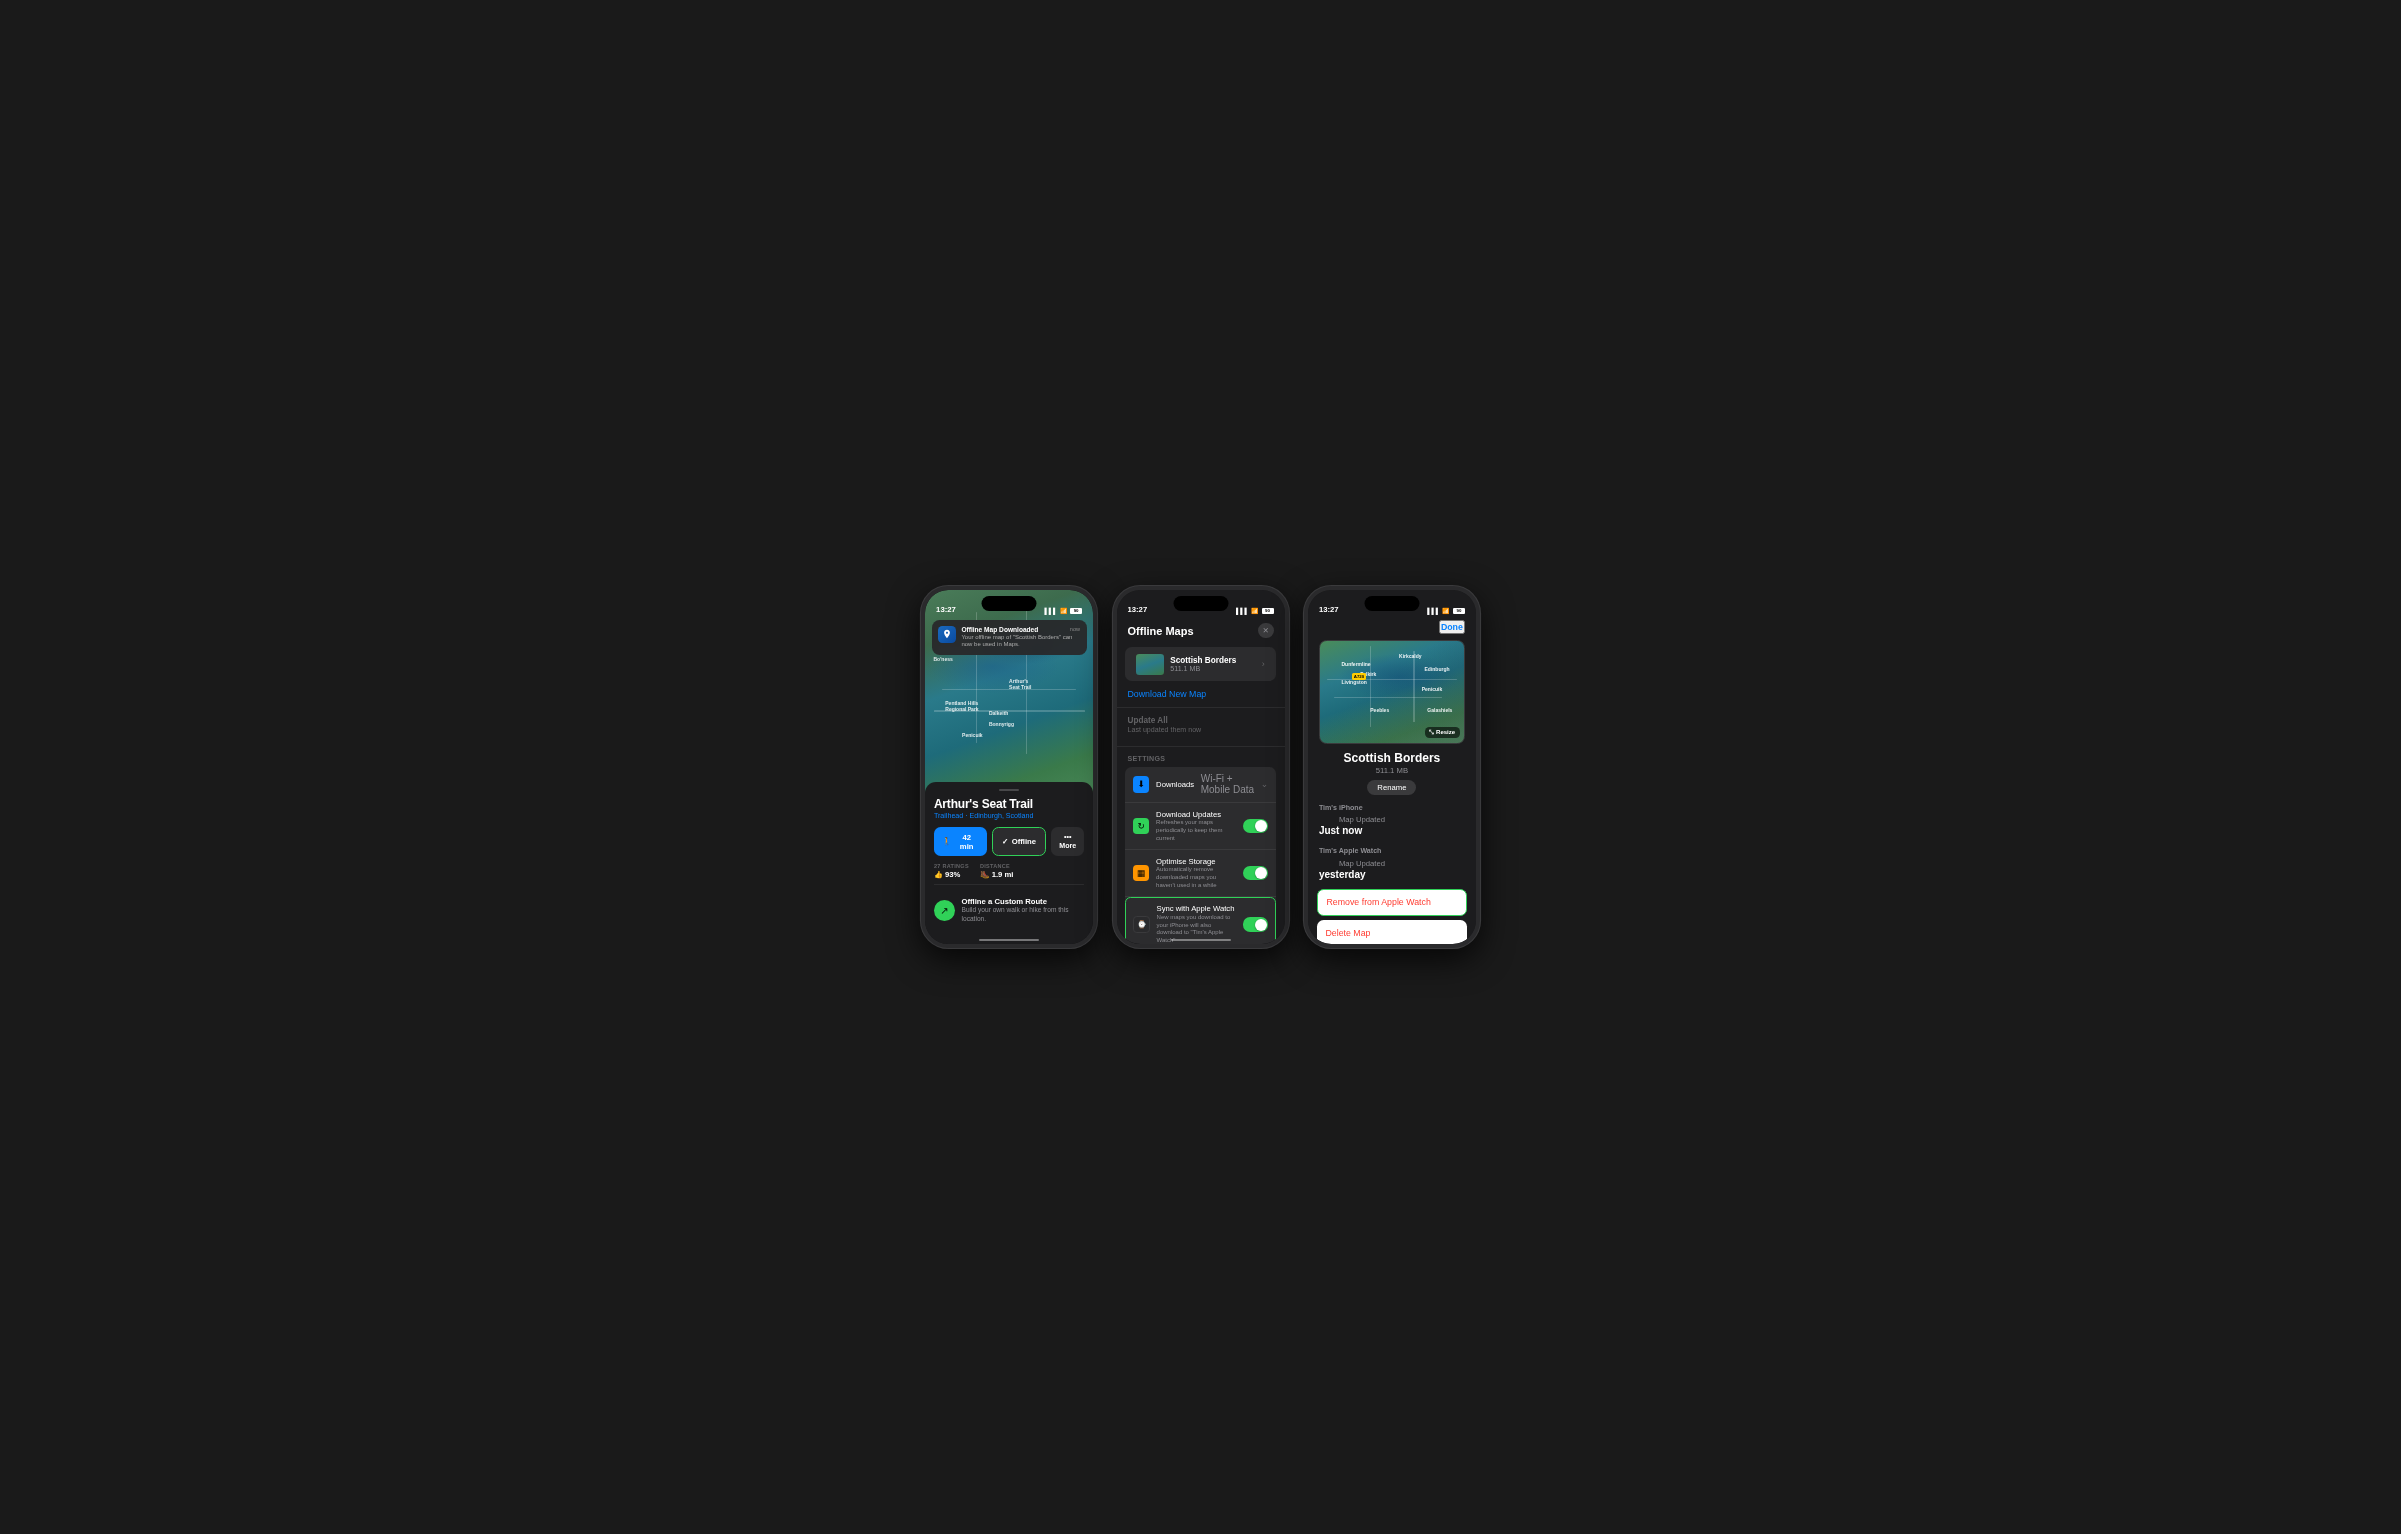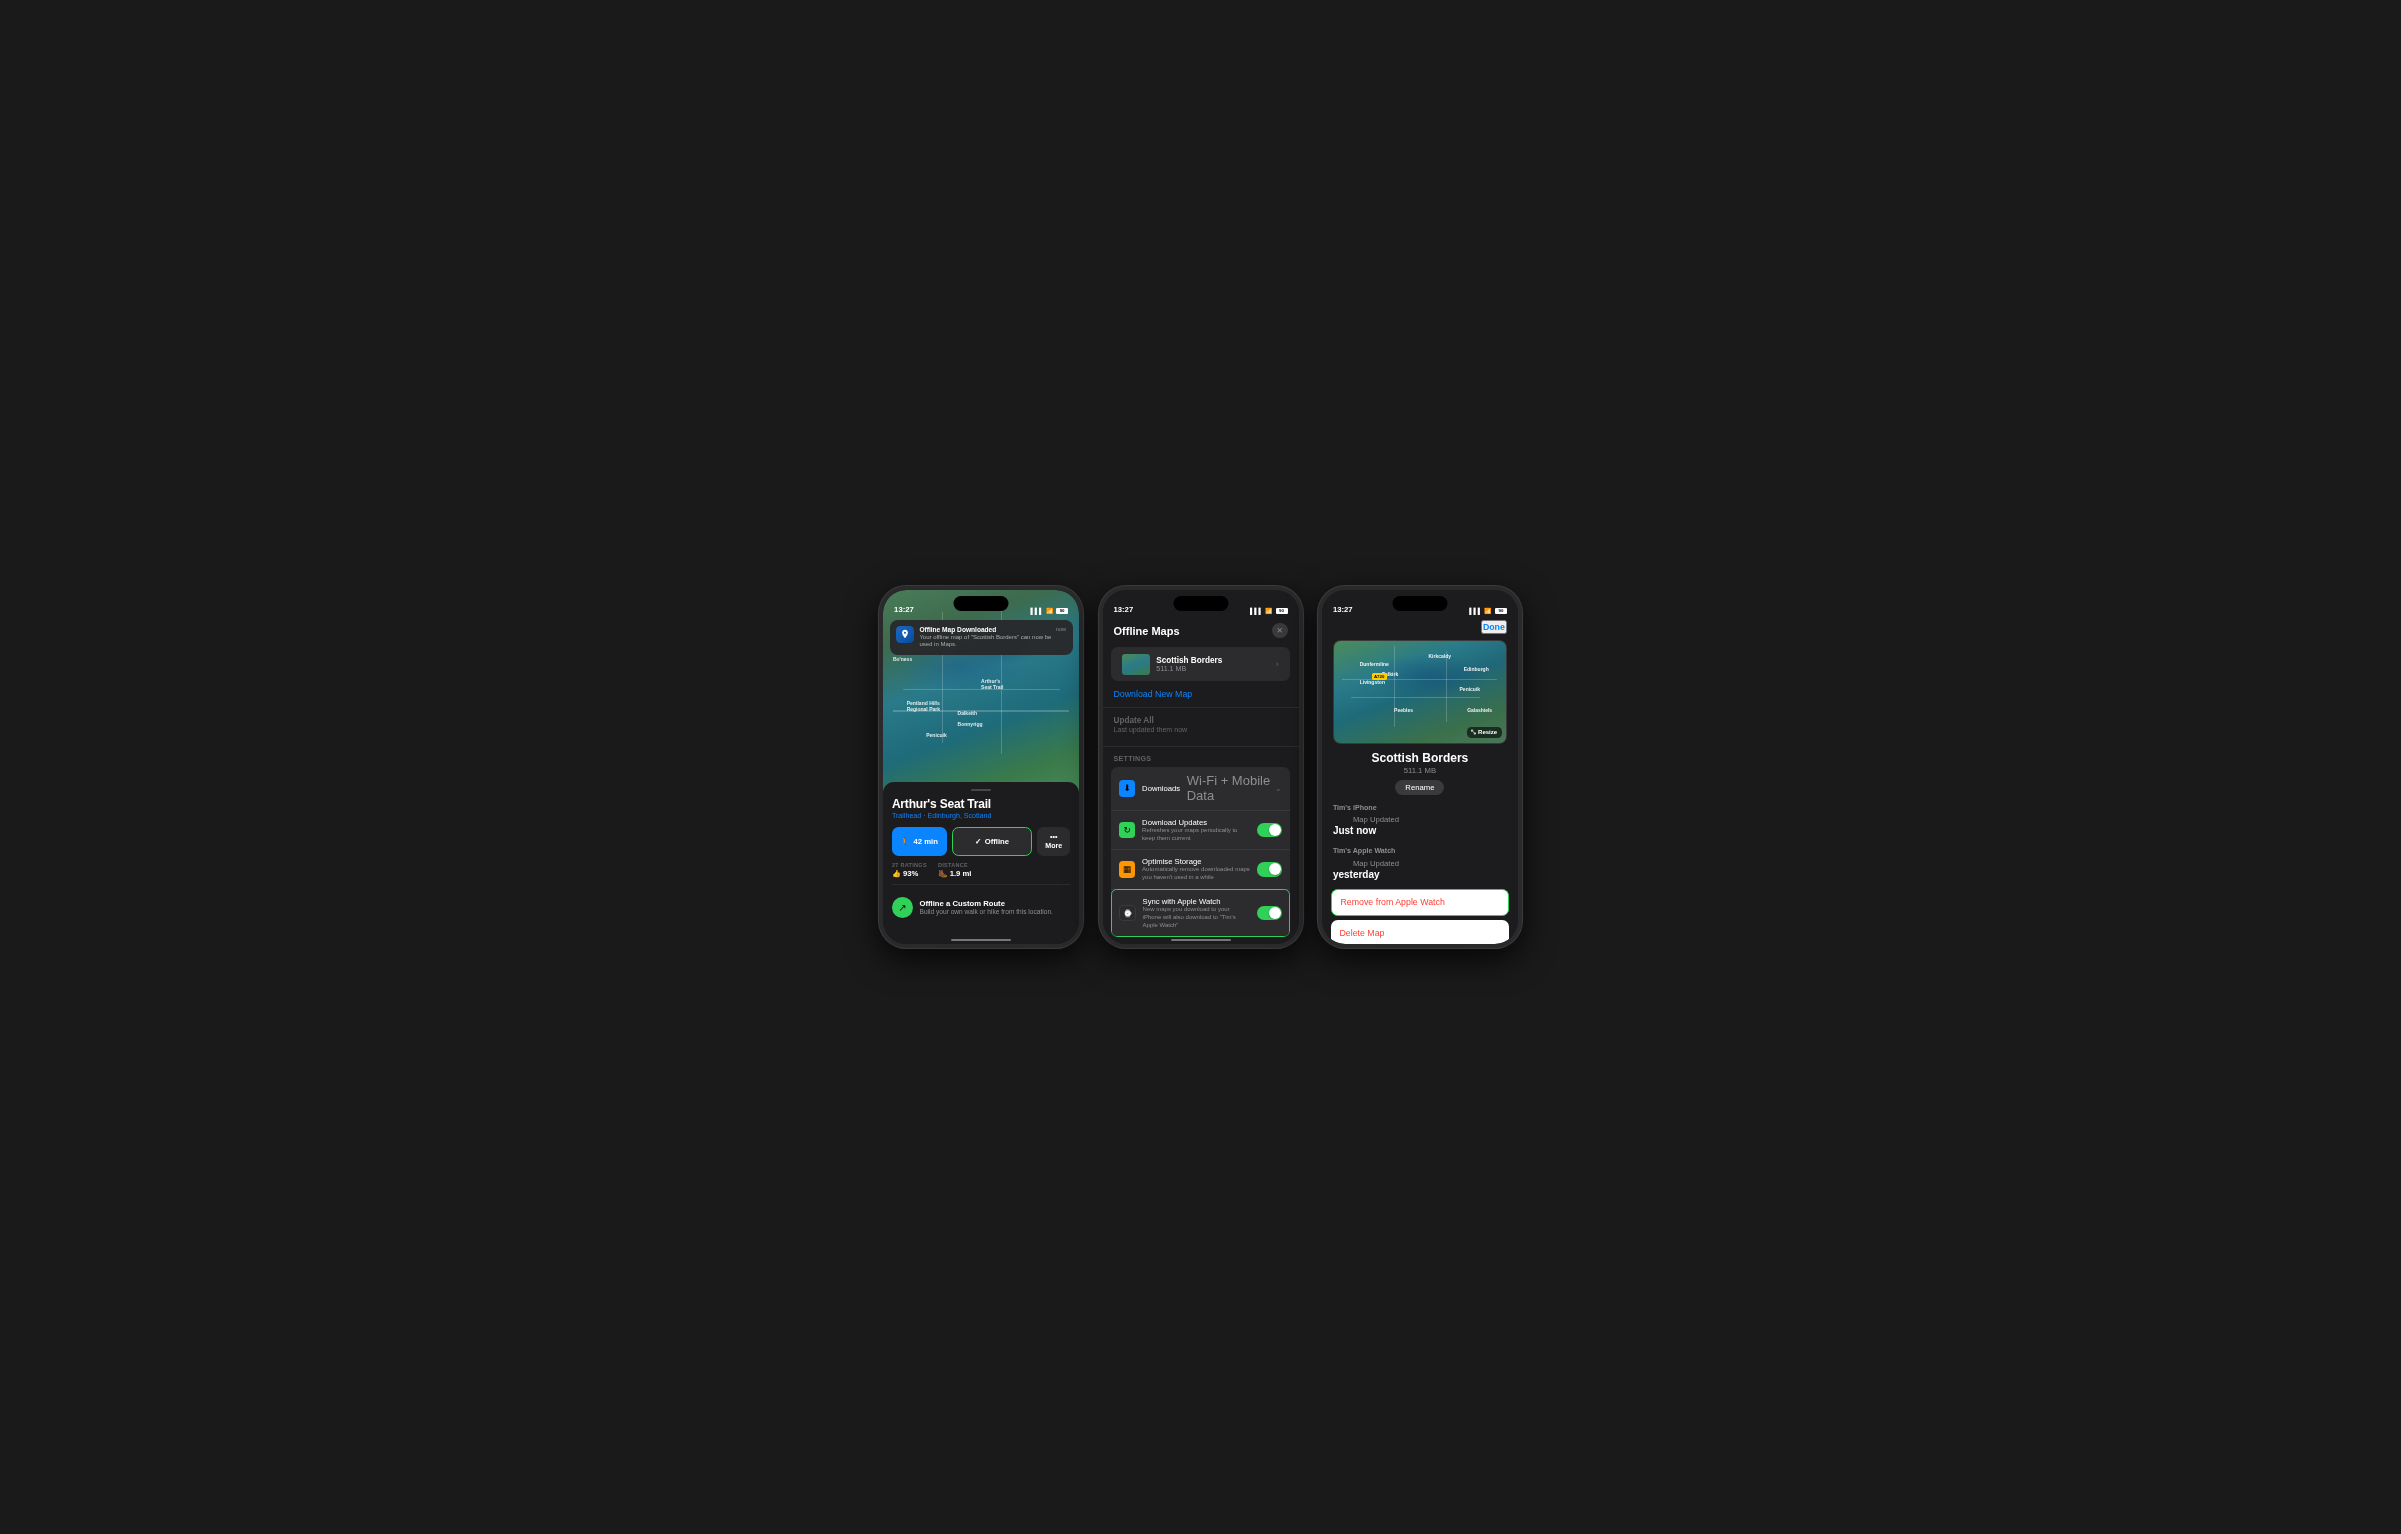--- a/index.html
+++ b/index.html
@@ -11,21 +11,21 @@
       min-height: 100vh;
       font-family: -apple-system, BlinkMacSystemFont, 'SF Pro Display', 'Helvetica Neue', sans-serif;
       padding: 11px;
     }
     .phones-container {
       display: flex;
       gap: 15.4px;
       align-items: center;
     }
     .phone {
-      width: 204px;
+      width: 176px;
       height: 362px;
       background: #1c1c1e;
       border-radius: 27.4px;
       position: relative;
       overflow: hidden;
       border: 4.4px solid #2a2a2c;
       box-shadow: 0 0 0 1.1px #3a3a3c, 0 11px 33px rgba(0,0,0,0.8);
     }
     .phone-inner {
       width: 100%;
@@ -311,21 +311,21 @@
       font-size: 8.8px;
     }
     .s-icon.blue { background: #0a84ff; }
     .s-icon.green { background: #30d158; }
     .s-icon.orange { background: #ff9500; }
     .s-icon.dark { background: #2a2a2c; border: 0.5px solid #3a3a3c; }
     .s-text { flex: 1; }
     .s-title { color: #fff; font-size: 7.7px; font-weight: 500; }
     .s-desc { color: #8e8e93; font-size: 6px; line-height: 1.3; margin-top: 0.5px; }
     .s-right { display: flex; align-items: center; gap: 4.4px; }
-    .s-value { color: #8e8e93; font-size: 13px; }
+    .s-value { color: #8e8e93; font-size: 10px; }
     
     .toggle {
       width: 25px;
       height: 14.3px;
       border-radius: 7.1px;
       position: relative;
       cursor: pointer;
       flex-shrink: 0;
     }
     .toggle.on { background: #30d158; }

